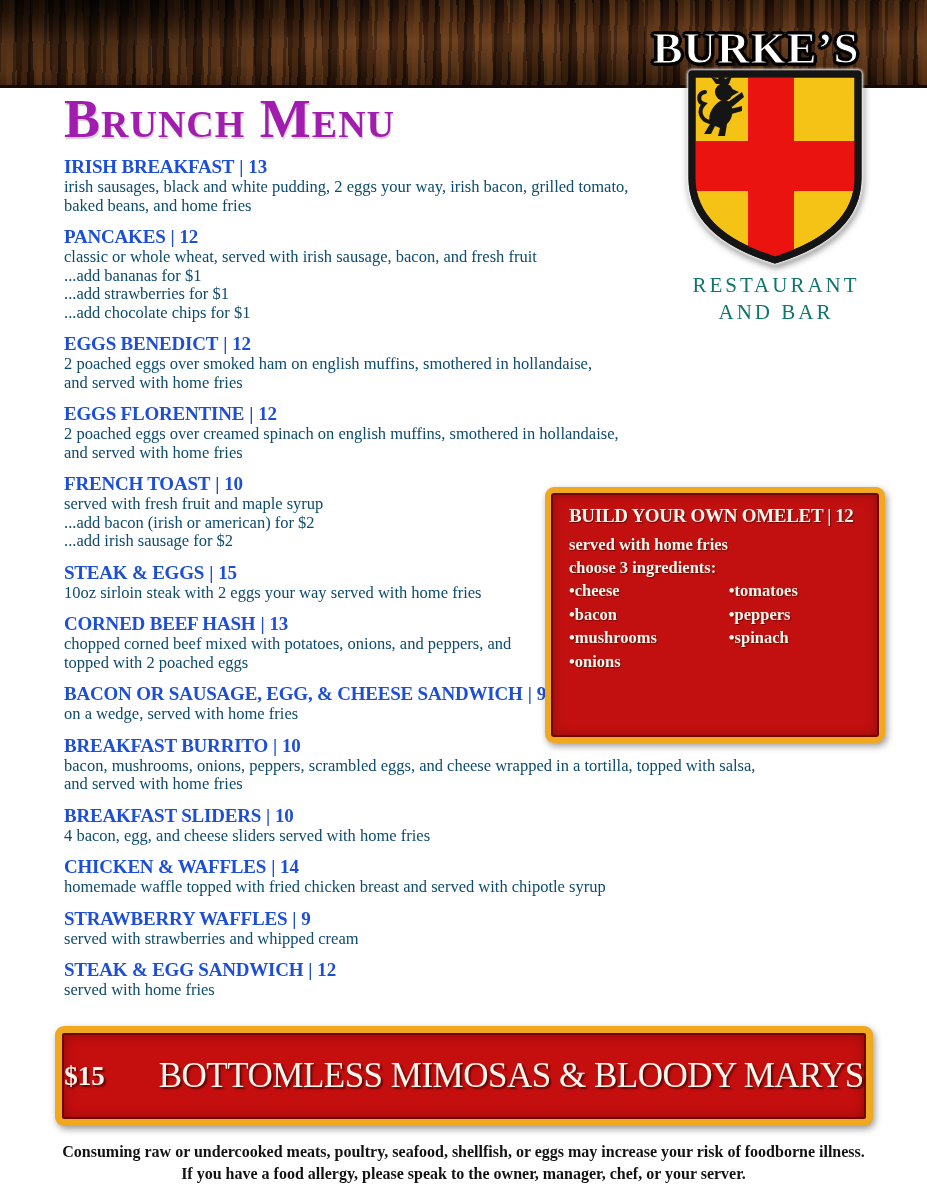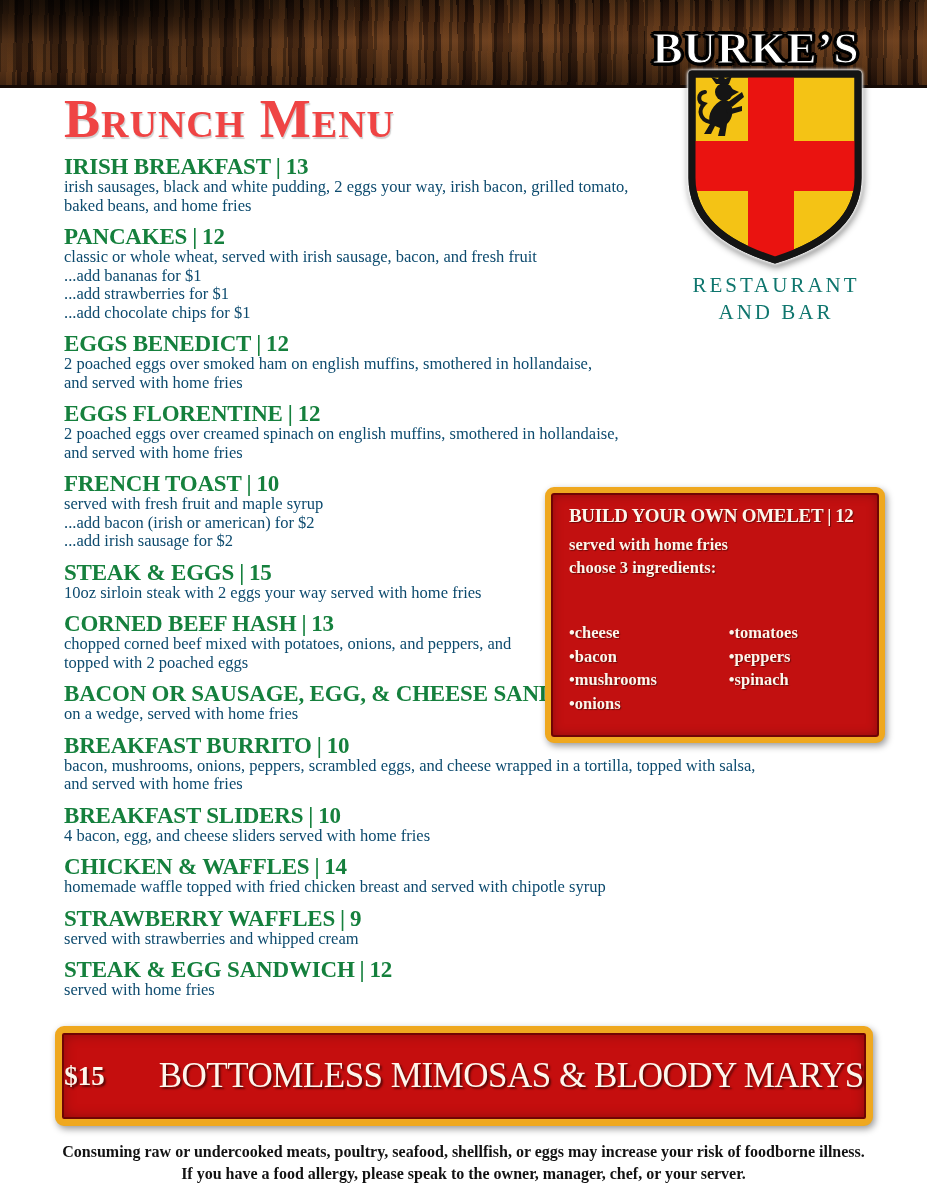--- a/index.html
+++ b/index.html
@@ -64,30 +64,30 @@
     position: absolute;
     left: 64px; top: 90px;
     width: 810px;
   }
   .title {
     font-variant: small-caps;
     font-weight: bold;
     font-size: 54px;
     line-height: 58px;
     letter-spacing: 1px;
-    color: #ef4444;
+    color: #a21caf;
     text-shadow: 1px 2px 1px rgba(120,120,120,.35);
     margin-bottom: 8px;
   }
   .item { margin-bottom: 11px; }
   .item-title {
-    font-size: 23px;
+    font-size: 19px;
     line-height: 22px;
     font-weight: bold;
-    color: #15803d;
+    color: #1d4ed8;
     letter-spacing: -0.2px;
   }
   .item-title .sep { margin: 0 5px; font-weight: bold; }
   .item-desc {
     white-space: pre-line;
     font-size: 16.5px;
     line-height: 18.5px;
     color: #0c4a6e;
   }
 
@@ -115,21 +115,21 @@
     text-shadow: 1px 1px 1px rgba(0,0,0,.45);
   }
   .om-title .sep { margin: 0 4px; }
   .om-line {
     font-size: 16.5px;
     font-weight: bold;
     line-height: 23px;
     text-shadow: 1px 1px 1px rgba(0,0,0,.45);
   }
   .om-cols { display: flex; }
-  .om-cols ul { list-style: none; width: 54%; margin-top: 42px; }
+  .om-cols ul { list-style: none; width: 54%; }
   .om-cols ul + ul { width: 46%; }
   .om-cols li {
     font-size: 16.5px;
     font-weight: bold;
     line-height: 23.5px;
     text-shadow: 1px 1px 1px rgba(0,0,0,.45);
   }
   .om-cols li::before { content: "\2022 "; }
 
   

